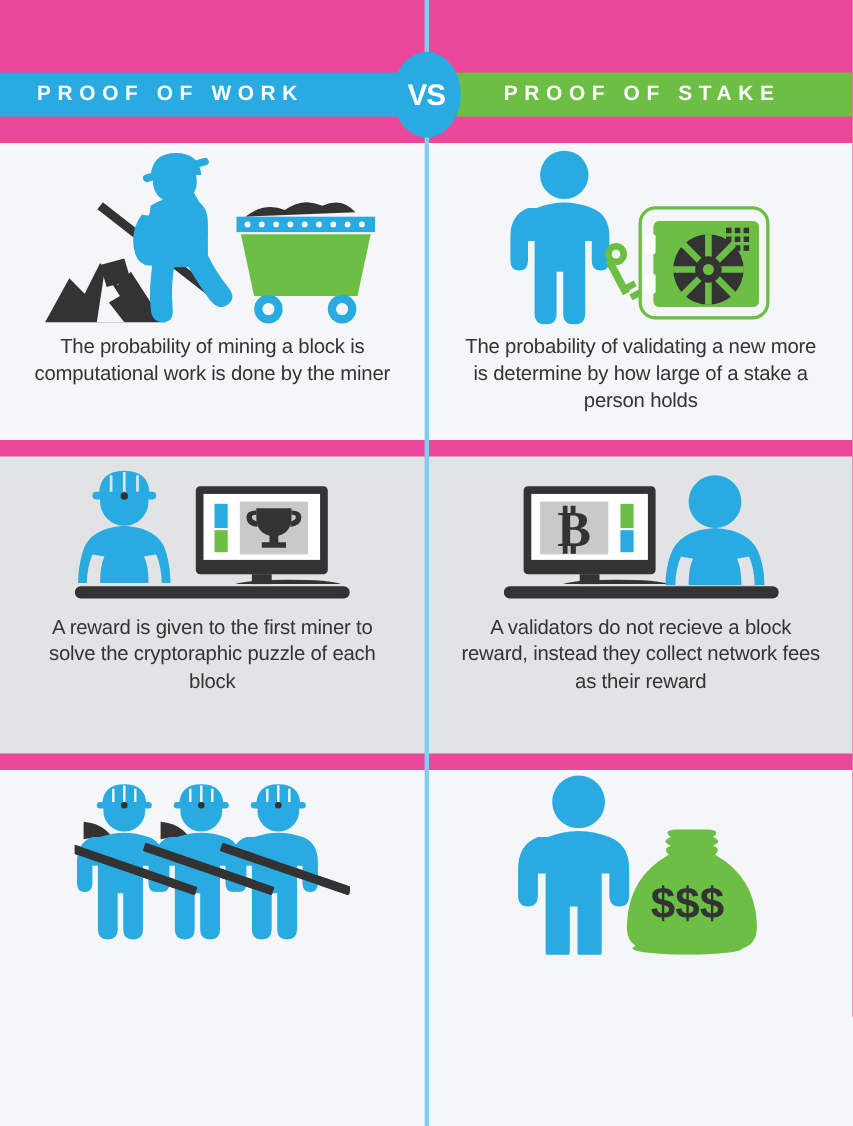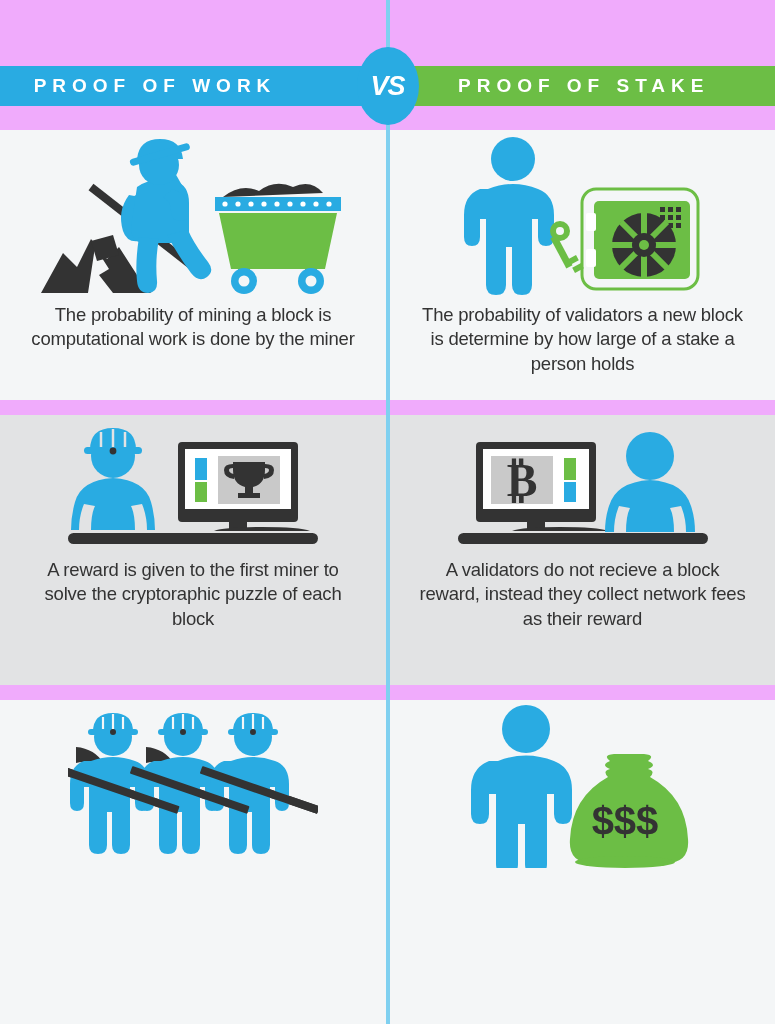--- a/index.html
+++ b/index.html
@@ -4,21 +4,21 @@
 <title>Proof of Work vs Proof of Stake</title>
 <style>
   html,body{margin:0;padding:0;}
   body{
     width:775px;height:1024px;
     background:#ffffff;
     font-family:"Liberation Sans", sans-serif;
     overflow:hidden;
     position:relative;
   }
-  .page{position:relative;width:775px;height:1024px;overflow:hidden;background:#f0abfc;}
+  .page{position:relative;width:775px;height:1024px;overflow:hidden;background:#ec4899;}
 
   
   .divider{
     position:absolute;left:386px;top:0;width:4px;height:1024px;
     background:#7FD0F0;z-index:5;
   }
 
   
   .header{
     position:absolute;left:0;top:66px;width:775px;height:40px;z-index:6;
@@ -36,21 +36,21 @@
   }
   .header-bar.left .header-title{padding-right:78px;}
   .header-bar.right .header-title{padding-left:70px;}
   .vs-badge{
     position:absolute;left:calc(50% - 31px);top:-19px;
     width:62px;height:78px;border-radius:50%;
     background:#29ABE2;z-index:8;
     display:flex;align-items:center;justify-content:center;
   }
   .vs-text{
-    color:#fff;font-size:27px;font-weight:bold;font-style:italic;
+    color:#fff;font-size:27px;font-weight:bold;
     letter-spacing:-1px;font-family:"Liberation Sans", sans-serif;
   }
 
   
   .band{position:absolute;left:0;width:775px;z-index:1;}
   .band-1{top:130px;height:270px;background:#F4F6F7;}
   .band-2{top:415px;height:270px;background:#E2E3E4;}
   .band-3{top:700px;height:324px;background:#F4F6F7;}
 
   
@@ -191,21 +191,21 @@
         <g stroke="#6CBE45" stroke-width="6">
           <line x1="186" y1="78" x2="186" y2="142"></line>
           <line x1="154" y1="110" x2="218" y2="110"></line>
           <line x1="163" y1="87" x2="209" y2="133"></line>
           <line x1="209" y1="87" x2="163" y2="133"></line>
         </g>
         <circle cx="186" cy="110" r="12" fill="#333"></circle>
         <circle cx="186" cy="110" r="5" fill="#6CBE45"></circle>
       </svg>
     </div>
-    <div class="caption">The probability of validators a new block is determine by how large of a stake a person holds</div>
+    <div class="caption">The probability of validating a new more is determine by how large of a stake a person holds</div>
   </div>
 
   <div class="cell left r2">
     <div class="art">
       <svg width="250" height="130" viewBox="0 0 250 130">
 
         <circle cx="45" cy="36" r="22" fill="#29ABE2"></circle>
         <path d="M22 30 q0 -22 23 -22 q23 0 23 22 Z" fill="#29ABE2"></path>
         <g stroke="#E2E3E4" stroke-width="2.5">
           <line x1="33" y1="12" x2="33" y2="28"></line>

